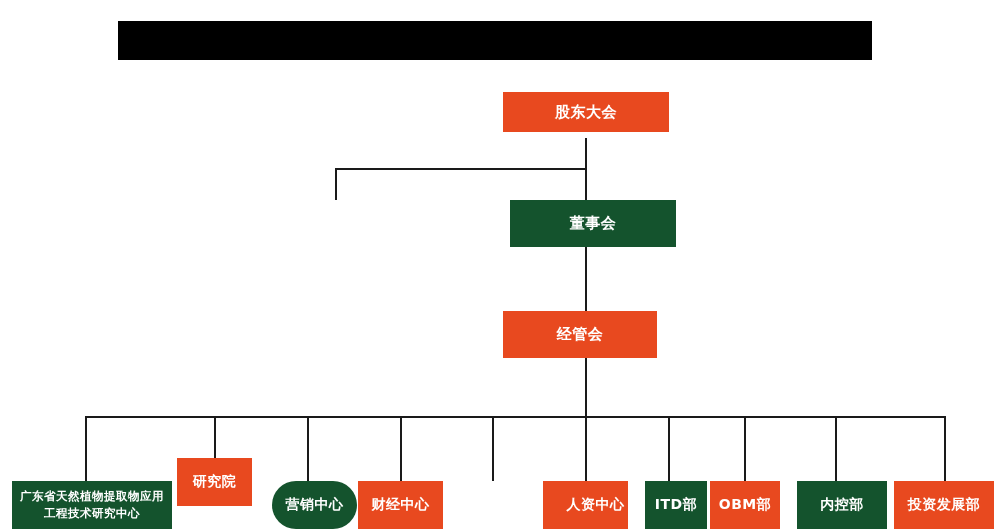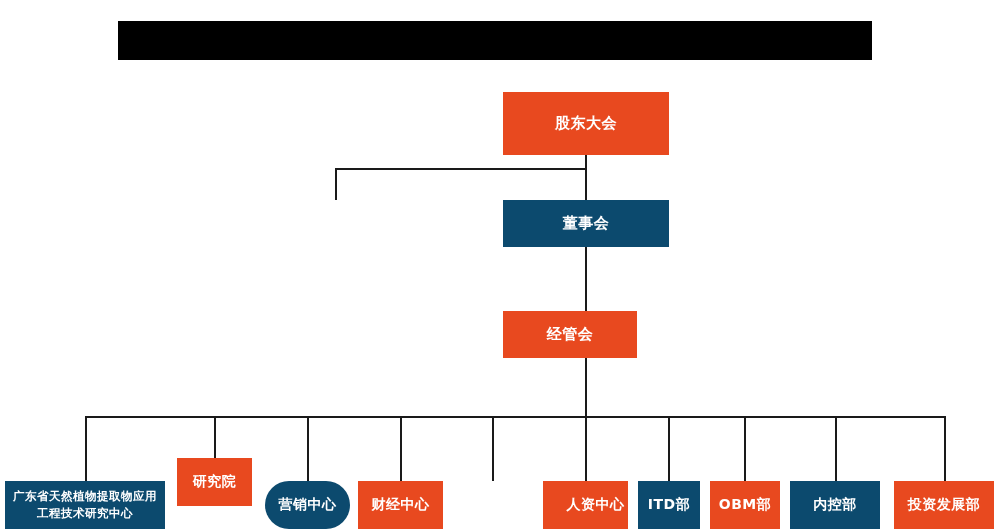--- a/index.html
+++ b/index.html
@@ -34,25 +34,25 @@
     align-items: center;
     justify-content: center;
     text-align: center;
     color: #ffffff;
     font-weight: bold;
     letter-spacing: 0.5px;
     line-height: 1.25;
     z-index: 3;
   }
   .node.dark   { background: #E8491F; }
-  .node.light  { background: #0c4a6e; }
+  .node.light  { background: #14532d; margin-left: 7px; }
 
-  .node.lvl1 { width: 166px; height: 63px; font-size: 15px; }
+  .node.lvl1 { width: 166px; height: 40px; font-size: 15px; }
   .node.lvl2 { width: 166px; height: 47px; font-size: 15px; }
-  .node.lvl3 { width: 134px; height: 47px; font-size: 15px; }
+  .node.lvl3 { width: 154px; height: 47px; font-size: 15px; }
   .node.leaf { height: 48px; font-size: 14px; }
   .node.leaf.wide { font-size: 11.5px; font-weight: bold; padding: 0 4px; line-height: 1.45; }
 
   
   .ln {
     position: absolute;
     background: #1a1a1a;
     z-index: 1;
   }
   .ln.v { width: 2px; }

